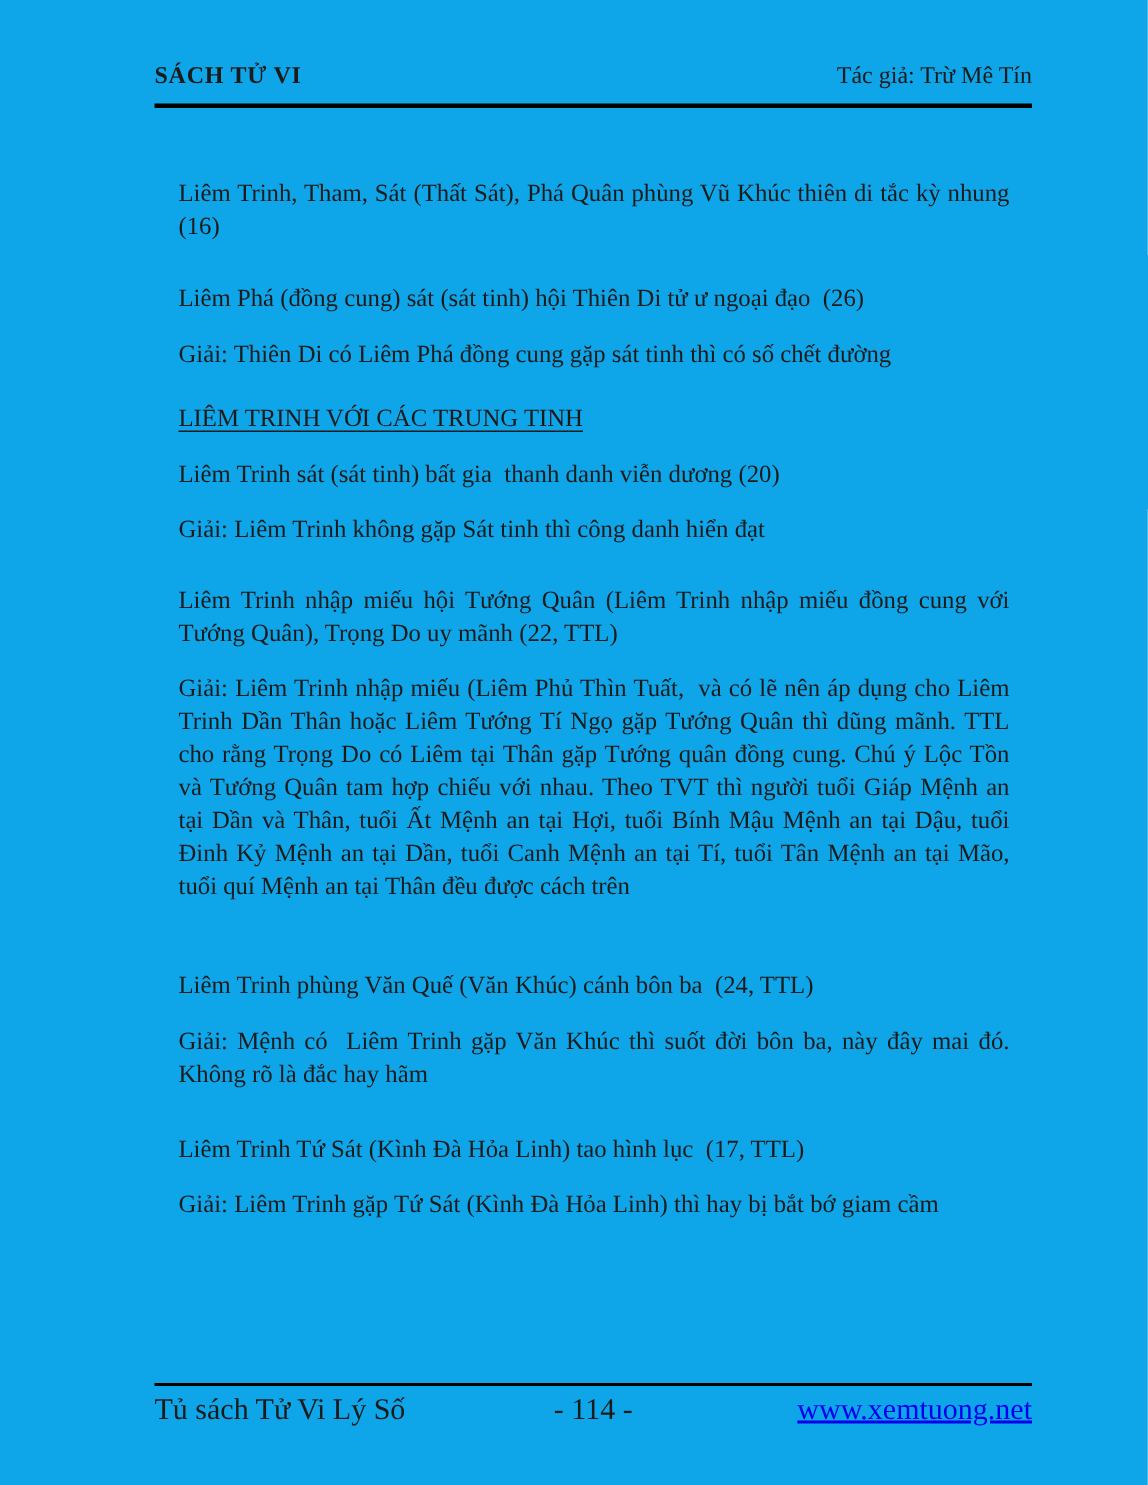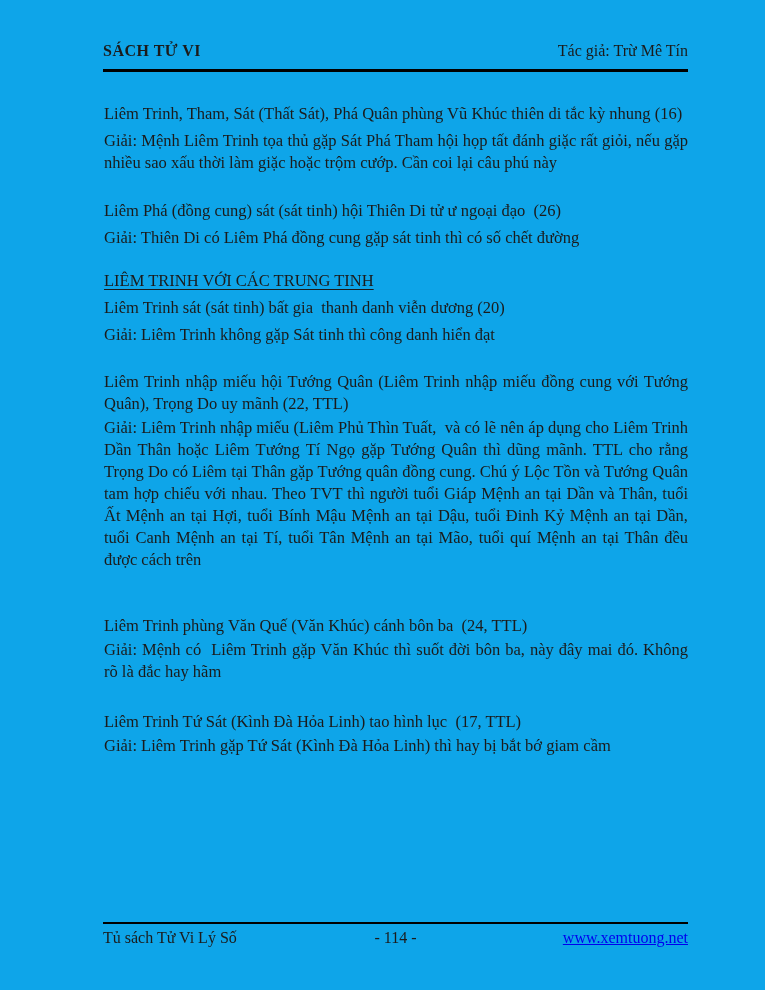--- a/index.html
+++ b/index.html
@@ -16,58 +16,57 @@
     position:absolute; left:103px; right:77px; top:42px;
     display:flex; justify-content:space-between; align-items:baseline;
     font-size:16px;
   }
   .header .book-title { font-weight:bold; letter-spacing:0.5px; }
   .header-rule { position:absolute; left:103px; right:77px; top:69px; height:3px; background:#000; }
 
   
   .content { position:absolute; left:104px; width:584px; top:103px; }
   .content p {
-    margin:0; font-size:16.5px; line-height:22px;
+    margin:15px; font-size:16.5px; line-height:22px;
     text-align:justify; white-space:pre-wrap;
   }
   .heading { text-decoration:underline; text-underline-offset:3px; }
   .mt-explain  { margin-top:5px  !important; }
   .mt-explain2 { margin-top:2px  !important; }
   .mt-group    { margin-top:26px !important; }
   .mt-group2   { margin-top:25px !important; }
   .mt-group3   { margin-top:29px !important; }
   .mt-group4   { margin-top:28px !important; }
   .mt-heading  { margin-top:21px !important; }
   .mt-biggap   { margin-top:44px !important; }
 
   
   .footer-rule { position:absolute; left:103px; right:77px; top:922px; height:2px; background:#000; }
   .footer {
     position:absolute; left:103px; right:77px; top:929px;
-    display:flex; align-items:baseline; font-size:16px;
+    display:flex; align-items:baseline; font-size:20px;
   }
   .footer .f-left  { flex:1; text-align:left; }
   .footer .f-mid   { flex:1; text-align:center; }
   .footer .f-right { flex:1; text-align:right; }
   .footer a.site-link { color:#0000ee; text-decoration:underline; cursor:pointer;margin-top:28px; }
 </style>
 </head>
 <body>
 
 <div class="page">
 
   <div class="header">
     <span class="book-title">SÁCH TỬ VI</span>
     <span class="author">Tác giả: Trừ Mê Tín</span>
   </div>
   <div class="header-rule"></div>
 
   <div class="content">
     <p class="verse">Liêm Trinh, Tham, Sát (Thất Sát), Phá Quân phùng Vũ Khúc thiên di tắc kỳ nhung (16)</p>
-    <p class="explain mt-explain">Giải: Mệnh Liêm Trinh tọa thủ gặp Sát Phá Tham hội họp tất đánh giặc rất giỏi, nếu gặp nhiều sao xấu thời làm giặc hoặc trộm cướp. Cần coi lại câu phú này</p>
     <p class="verse mt-group">Liêm Phá (đồng cung) sát (sát tinh) hội Thiên Di tử ư ngoại đạo  (26)</p>
     <p class="explain mt-explain">Giải: Thiên Di có Liêm Phá đồng cung gặp sát tinh thì có số chết đường</p>
     <p class="heading mt-heading">LIÊM TRINH VỚI CÁC TRUNG TINH</p>
     <p class="verse mt-explain">Liêm Trinh sát (sát tinh) bất gia  thanh danh viễn dương (20)</p>
     <p class="explain mt-explain">Giải: Liêm Trinh không gặp Sát tinh thì công danh hiển đạt</p>
     <p class="verse mt-group2">Liêm Trinh nhập miếu hội Tướng Quân (Liêm Trinh nhập miếu đồng cung với Tướng Quân), Trọng Do uy mãnh (22, TTL)</p>
     <p class="explain mt-explain2">Giải: Liêm Trinh nhập miếu (Liêm Phủ Thìn Tuất,  và có lẽ nên áp dụng cho Liêm Trinh Dần Thân hoặc Liêm Tướng Tí Ngọ gặp Tướng Quân thì dũng mãnh. TTL cho rằng Trọng Do có Liêm tại Thân gặp Tướng quân đồng cung. Chú ý Lộc Tồn và Tướng Quân tam hợp chiếu với nhau. Theo TVT thì người tuổi Giáp Mệnh an tại Dần và Thân, tuổi Ất Mệnh an tại Hợi, tuổi Bính Mậu Mệnh an tại Dậu, tuổi Đinh Kỷ Mệnh an tại Dần, tuổi Canh Mệnh an tại Tí, tuổi Tân Mệnh an tại Mão, tuổi quí Mệnh an tại Thân đều được cách trên</p>
     <p class="verse mt-biggap">Liêm Trinh phùng Văn Quế (Văn Khúc) cánh bôn ba  (24, TTL)</p>
     <p class="explain mt-explain2">Giải: Mệnh có  Liêm Trinh gặp Văn Khúc thì suốt đời bôn ba, này đây mai đó. Không rõ là đắc hay hãm</p>
     <p class="verse mt-group4">Liêm Trinh Tứ Sát (Kình Đà Hỏa Linh) tao hình lục  (17, TTL)</p>

